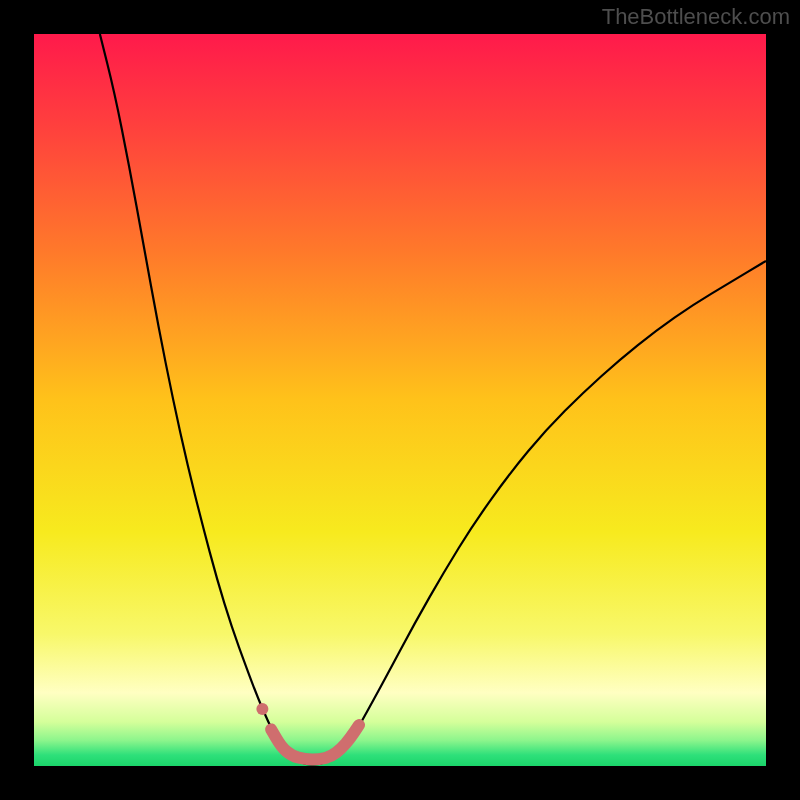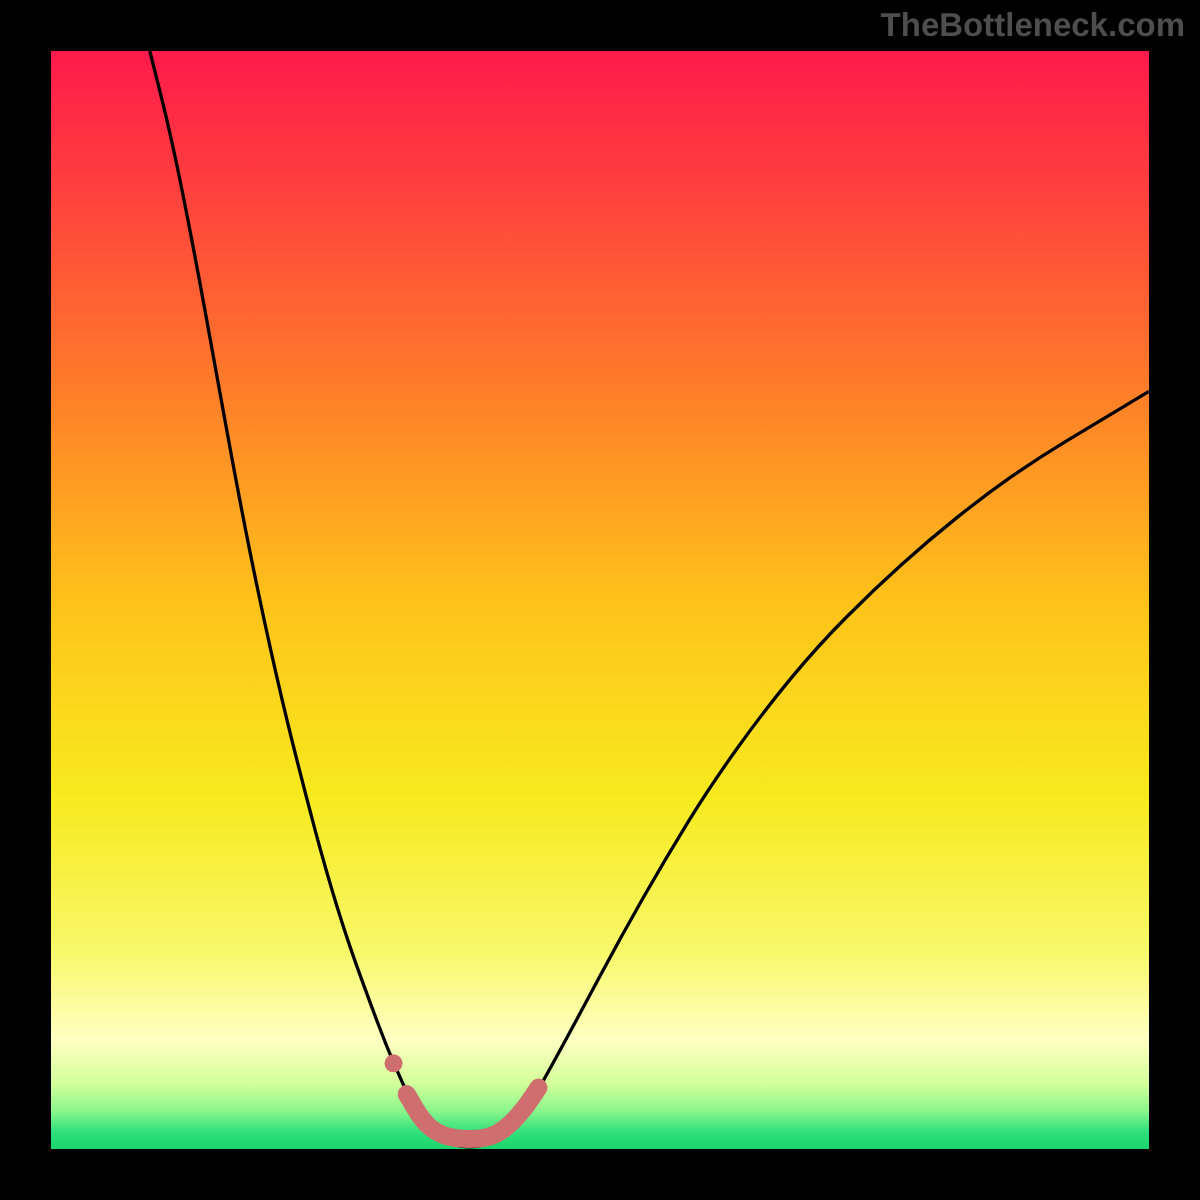--- a/index.html
+++ b/index.html
@@ -26,21 +26,21 @@
     width: 732px;
     height: 732px;
     overflow: hidden;
   }
   .watermark {
     position: absolute;
     top: 4px;
     right: 10px;
     color: #4e4e4e;
     font-size: 22px;
-    font-weight: 700;
+    font-weight: 400;
     letter-spacing: 0px;
     user-select: none;
   }
 </style>
 </head>
 <body>
 
 <div class="frame">
   <div class="watermark">TheBottleneck.com</div>
   <div class="plot-area">

